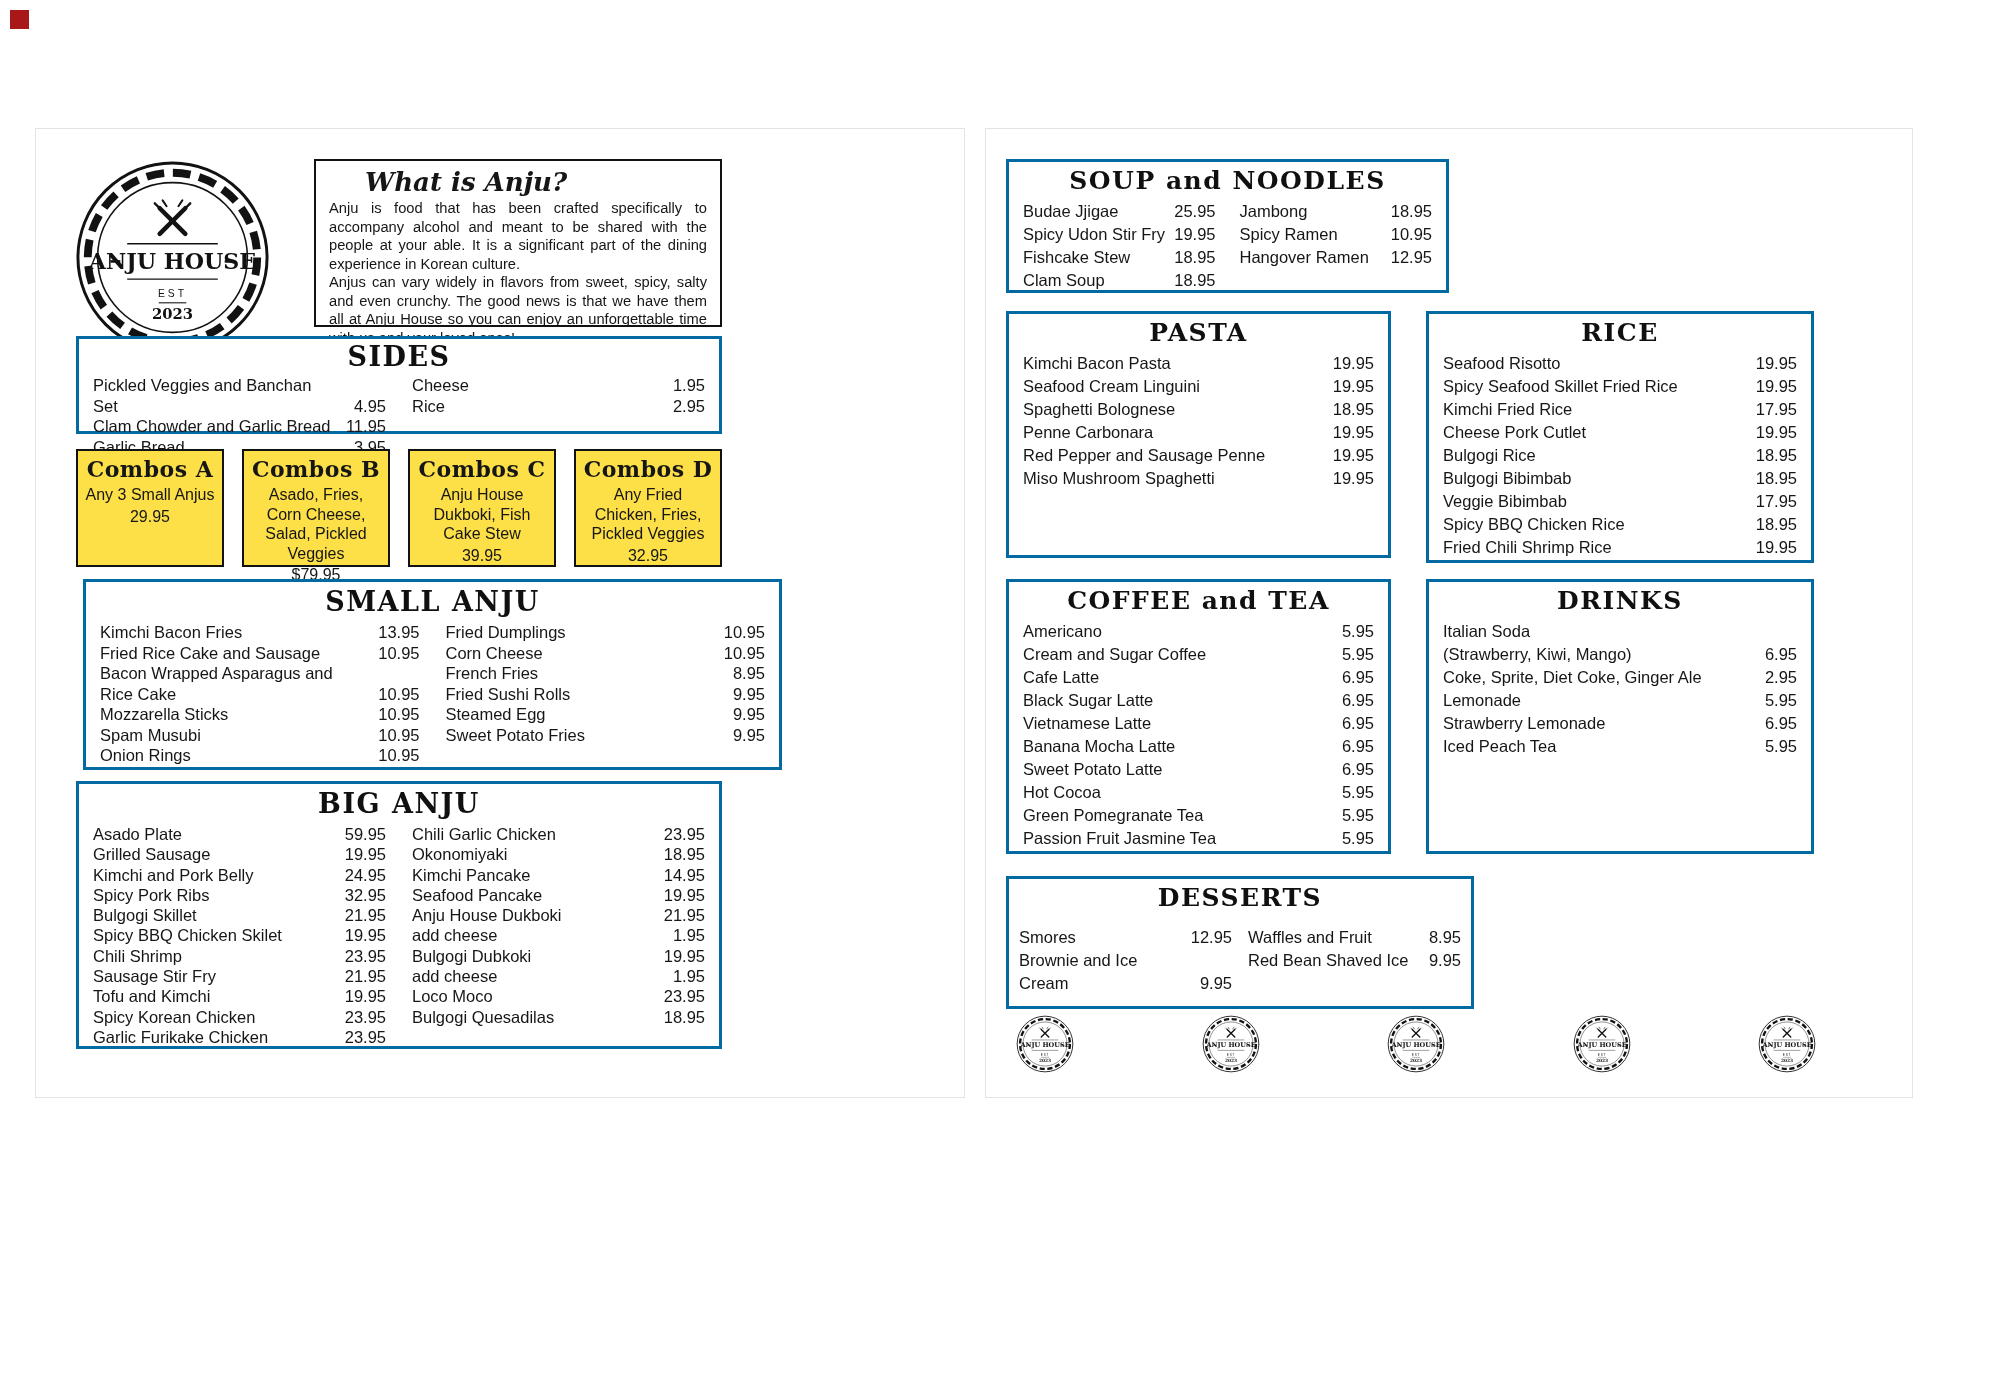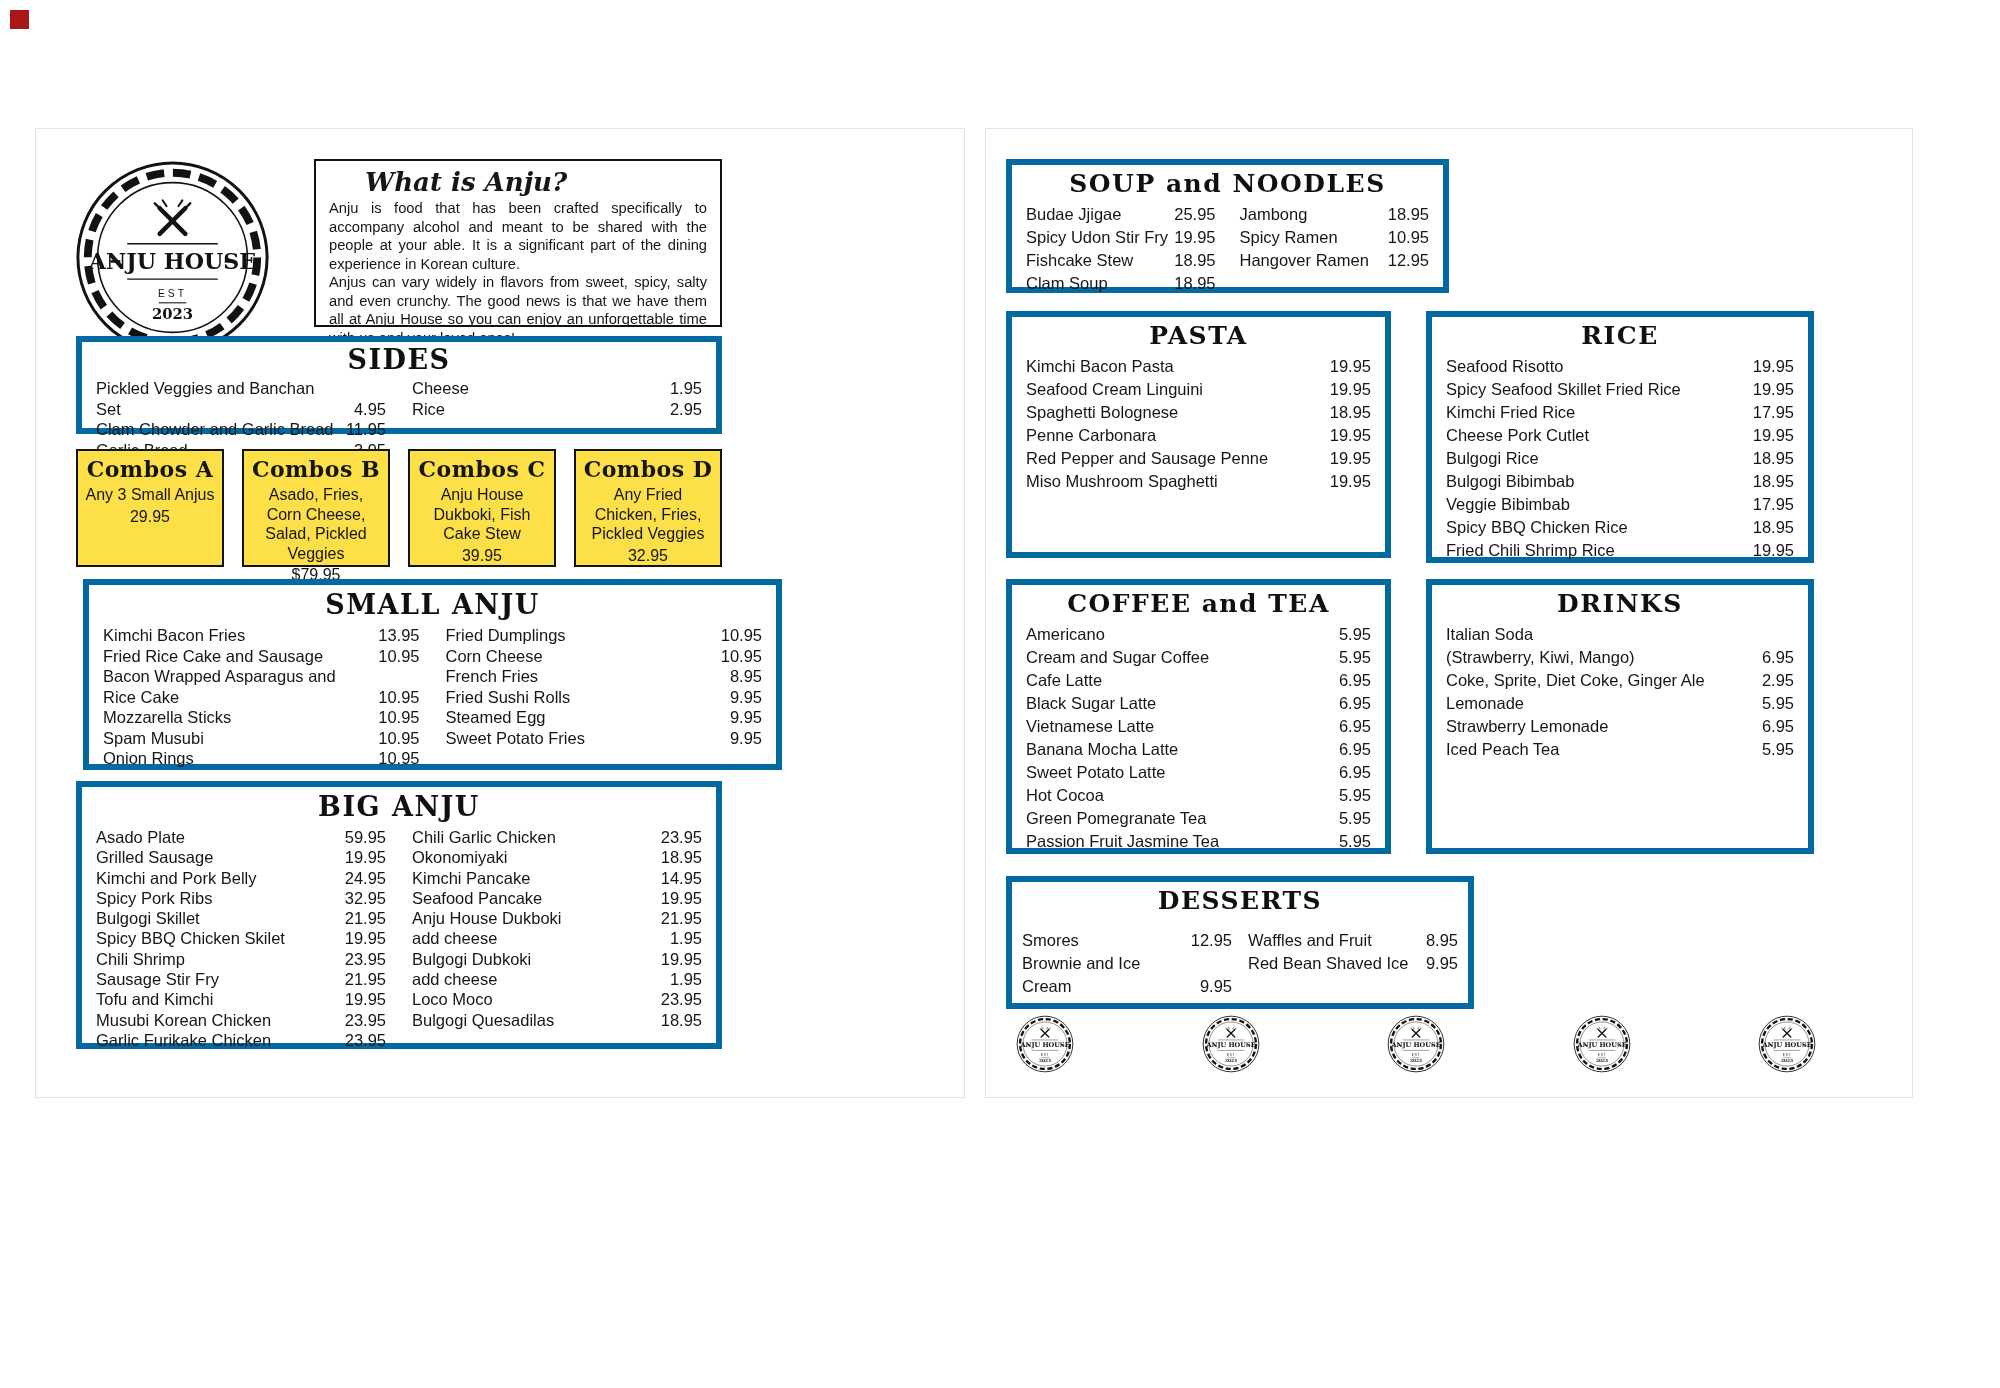--- a/index.html
+++ b/index.html
@@ -15,21 +15,21 @@
     background:#a81818;
   }
   .page {
     position:absolute; top:128px; height:970px; background:#fff;
     border:1px solid #e3e3e3;
   }
   .page-left  { left:35px;  width:930px; }
   .page-right { left:985px; width:928px; }
 
   .box {
-    position:absolute; border:6px solid #0369a1; background:#fff;
+    position:absolute; border:3px solid #0369a1; background:#fff;
     padding:4px 14px 6px;
   }
   .sec-title {
     font-family:"DejaVu Serif", serif; font-weight:700;
     text-align:center; letter-spacing:1.5px; color:#101010;
   }
   .lp .sec-title { font-size:27px; line-height:32px; margin-bottom:4px; }
   .rp .sec-title { font-size:25px; line-height:30px; margin-bottom:4px; }
 
   .cols { display:flex; }
@@ -326,21 +326,21 @@
             <span class="nm">Sausage Stir Fry</span>
             <span class="pr">21.95</span>
           </div>
 
           <div class="row">
             <span class="nm">Tofu and Kimchi</span>
             <span class="pr">19.95</span>
           </div>
 
           <div class="row">
-            <span class="nm">Musubi Korean Chicken</span>
+            <span class="nm">Spicy Korean Chicken</span>
             <span class="pr">23.95</span>
           </div>
 
           <div class="row">
             <span class="nm">Garlic Furikake Chicken</span>
             <span class="pr">23.95</span>
           </div>
         </div>
       <div class="mcol">
 

